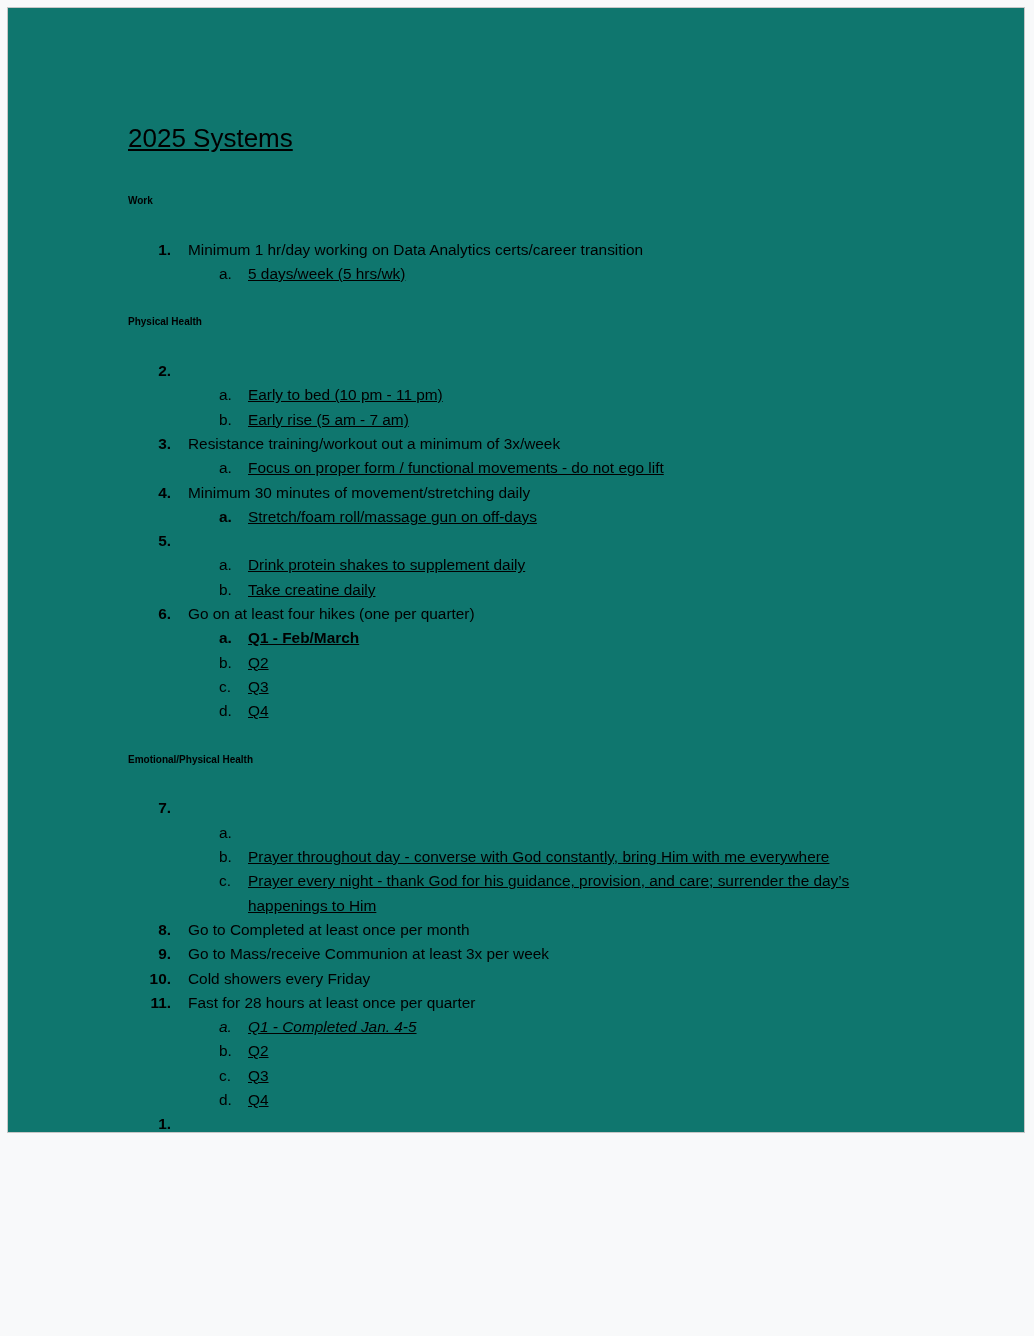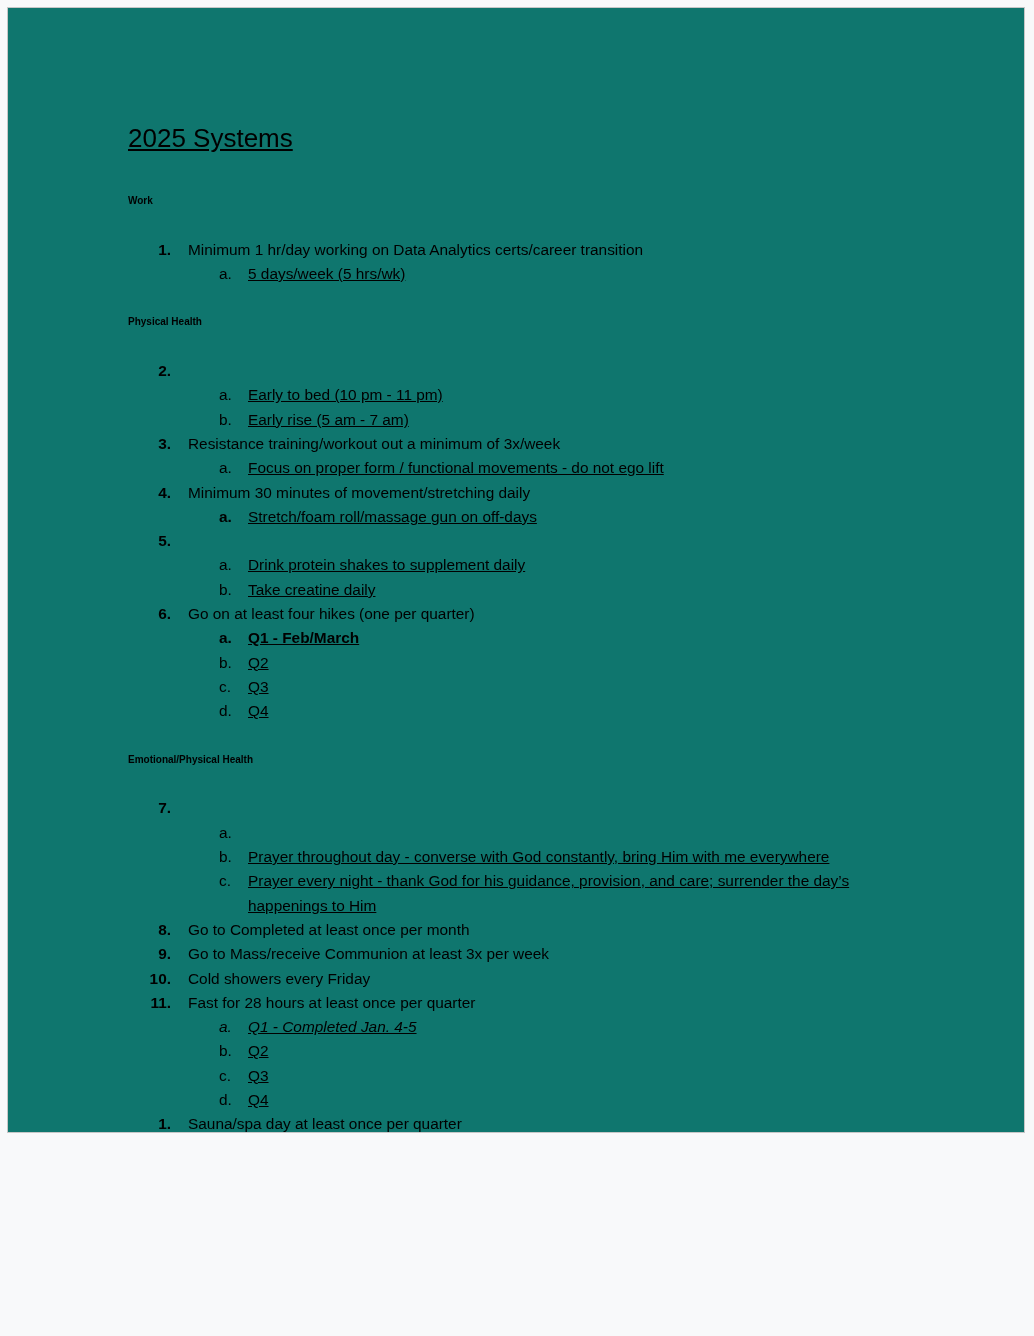--- a/index.html
+++ b/index.html
@@ -204,17 +204,16 @@
       <span class="mk">c.</span>
       <span class="stxt">Q3</span>
     </div>
     <div class="row li2">
       <span class="mk">d.</span>
       <span class="stxt">Q4</span>
     </div>
 
     <div class="row li1">
       <span class="num">1.</span>
-      <span class="txt">Sauna/spa day at least once per quarter</span>
     </div>
 
   </div>
 </div>
 
 </body></html>

